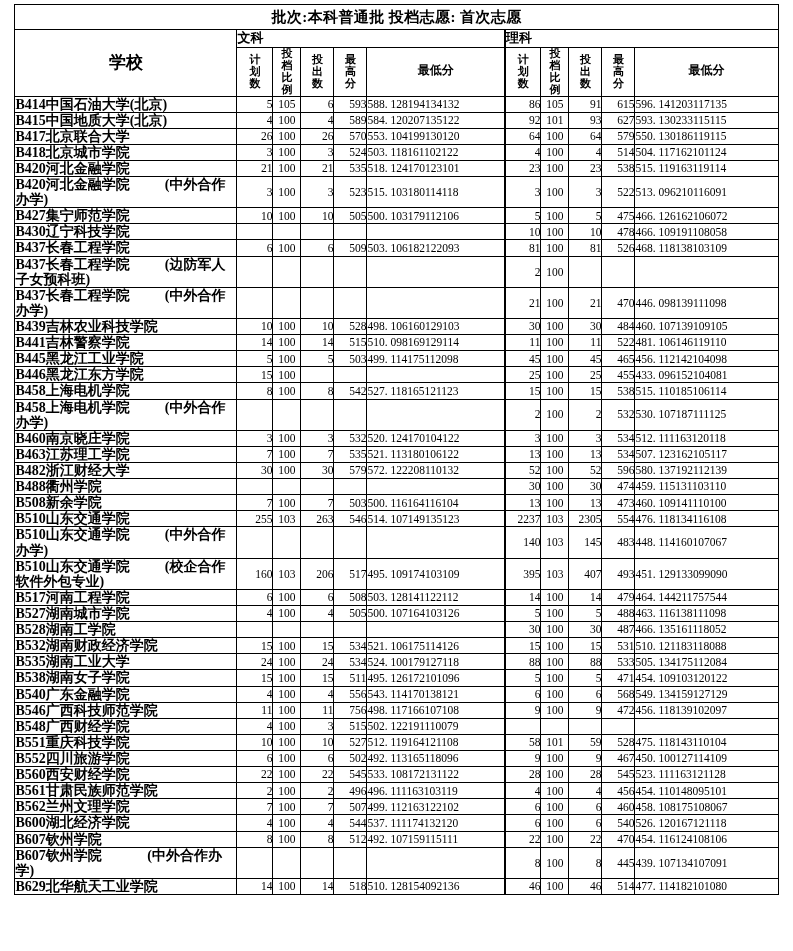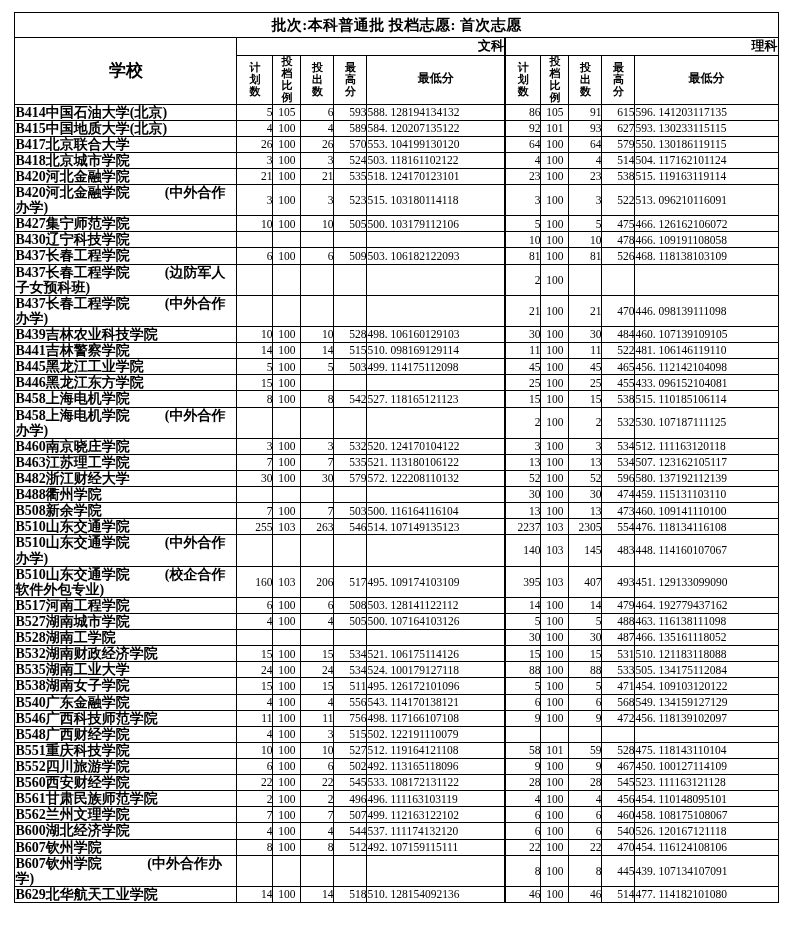--- a/index.html
+++ b/index.html
@@ -28,39 +28,39 @@
     font-weight: bold;
     letter-spacing: 0.5px;
     padding: 9px 0 7px 0;
     line-height: 1.15;
     font-family: "Liberation Serif", "DejaVu Serif", serif;
   }
   table.stats {
     border-collapse: collapse;
     table-layout: fixed;
     width: 763px;
-    margin: 12px auto;
+    margin: 4px auto;
     font-size: 11px;
   }
   table.stats th,
   table.stats td {
     border: 1px solid #000000;
     padding: 0;
     vertical-align: middle;
     line-height: 1.08;
   }
   .subtitle-cell {
     text-align: center;
     font-size: 15px;
     font-weight: bold;
     height: 24px;
     letter-spacing: 0.4px;
   }
   .grp-head {
-    text-align: right;
+    text-align: left;
     font-size: 13px;
     font-weight: bold;
     height: 17px;
   }
   .school-head {
     text-align: center;
     font-size: 17px;
     font-weight: bold;
   }
   .vhead {
@@ -515,21 +515,21 @@
           <td class="school">B517河南工程学院</td>
           <td class="num">6</td>
           <td class="ratio">100</td>
           <td class="num">6</td>
           <td class="num">508</td>
           <td class="low sep-thick">503. 128141122112</td>
           <td class="num">14</td>
           <td class="ratio">100</td>
           <td class="num">14</td>
           <td class="num">479</td>
-          <td class="low">464. 192779437162</td>
+          <td class="low">464. 144211757544</td>
         </tr>
         <tr class="data-row">
           <td class="school">B527湖南城市学院</td>
           <td class="num">4</td>
           <td class="ratio">100</td>
           <td class="num">4</td>
           <td class="num">505</td>
           <td class="low sep-thick">500. 107164103126</td>
           <td class="num">5</td>
           <td class="ratio">100</td>

